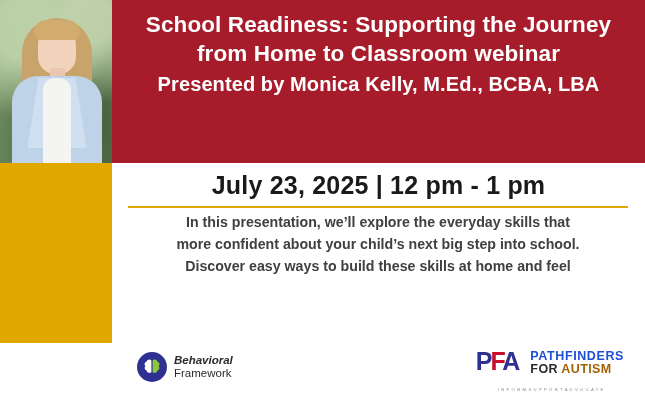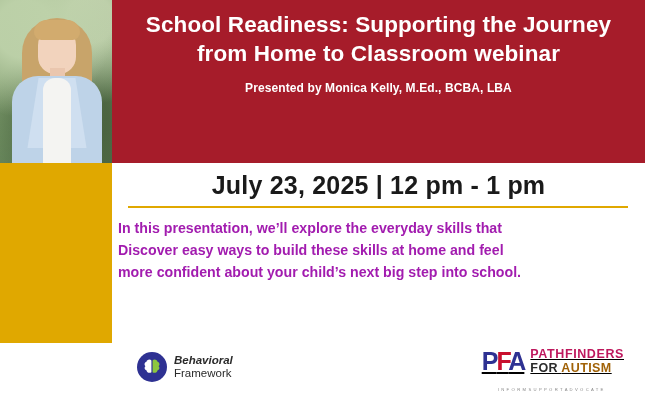--- a/index.html
+++ b/index.html
@@ -140,23 +140,23 @@
     box-sizing: border-box;
   }
   .title {
     font-size: 22.5px;
     font-weight: bold;
     line-height: 1.28;
     padding-top: 11px;
     letter-spacing: 0.1px;
   }
   .presenter {
-    font-size: 12px;
-    font-weight: bold;
-    margin-top: 12px;
+    font-size: 20px;
+    font-weight: bold;
+    margin-top: 4px;
     letter-spacing: 0.1px;
   }
   
   .date-line {
     position: absolute;
     left: 112px;
     top: 163px;
     width: 533px;
     height: 45px;
     display: flex;
@@ -172,23 +172,24 @@
     left: 128px;
     top: 206px;
     width: 500px;
     height: 1.5px;
     background: #e0a800;
   }
   
   .body-copy {
     position: absolute;
     left: 118px;
-    top: 217px;
+    top: 211px;
     width: 520px;
-    color: #a21caf;
+    text-align: center;
+    color: #404040;
     font-size: 14.2px;
     font-weight: bold;
     line-height: 1.55;
   }
   .body-copy p {
     margin: 0;
   }
   
   .footer {
     position: absolute;
@@ -226,38 +227,37 @@
   }
   .bf-text .l2 {
     font-size: 11.5px;
     font-weight: normal;
   }
   .pfa-logo {
     position: absolute;
     right: 18px;
     top: 4px;
     display: flex;
-    align-items: center;
-    gap: 6px;
-    text-decoration: underline;
+    align-items: flex-end;
+    gap: 12px;
   }
   .pfa-mark {
     font-size: 25px;
     font-weight: bold;
     color: #2e3192;
     letter-spacing: -2px;
     position: relative;
   }
   .pfa-mark .accent {
     color: #c8102e;
   }
   .pfa-words .w1 {
     font-size: 12.5px;
     font-weight: bold;
-    color: #be185d;
+    color: #1d4ed8;
     letter-spacing: 0.6px;
     line-height: 1.05;
   }
   .pfa-words .w2 {
     font-size: 12.5px;
     font-weight: bold;
     color: #2b2b2b;
     letter-spacing: 0.4px;
     line-height: 1.05;
   }
@@ -306,22 +306,22 @@
   <div class="maroon">
     <div class="title">School Readiness: Supporting the Journey from Home to Classroom webinar</div>
     <div class="presenter">Presented by Monica Kelly, M.Ed., BCBA, LBA</div>
   </div>
 
   <div class="date-line">July 23, 2025 | 12 pm - 1 pm</div>
   <div class="divider"></div>
 
   <div class="body-copy">
     <p>In this presentation, we’ll explore the everyday skills that</p>
+    <p>more confident about your child’s next big step into school.</p>
     <p>Discover easy ways to build these skills at home and feel</p>
-    <p>more confident about your child’s next big step into school.</p>
   </div>
 
   <div class="footer">
 
     <div class="bf-logo">
       <div class="bf-mark">
         <svg width="20" height="20" viewBox="0 0 24 24" aria-hidden="true">
           <path d="M9 3c-2 0-3.4 1.3-3.6 2.6C4 6 3 7.2 3 8.7c0 1 .4 1.8 1.1 2.4-.6.5-1 1.3-1 2.2 0 1.4 1 2.6 2.4 2.9.2 1.5 1.6 2.8 3.5 2.8.9 0 1.7-.3 2.3-.8V4.2C10.7 3.4 9.9 3 9 3z" fill="#ffffff"></path>
           <path d="M15 3c2 0 3.4 1.3 3.6 2.6C20 6 21 7.2 21 8.7c0 1-.4 1.8-1.1 2.4.6.5 1 1.3 1 2.2 0 1.4-1 2.6-2.4 2.9-.2 1.5-1.6 2.8-3.5 2.8-.9 0-1.7-.3-2.3-.8V4.2c.6-.8 1.4-1.2 2.3-1.2z" fill="#8dc63f"></path>
         </svg>

